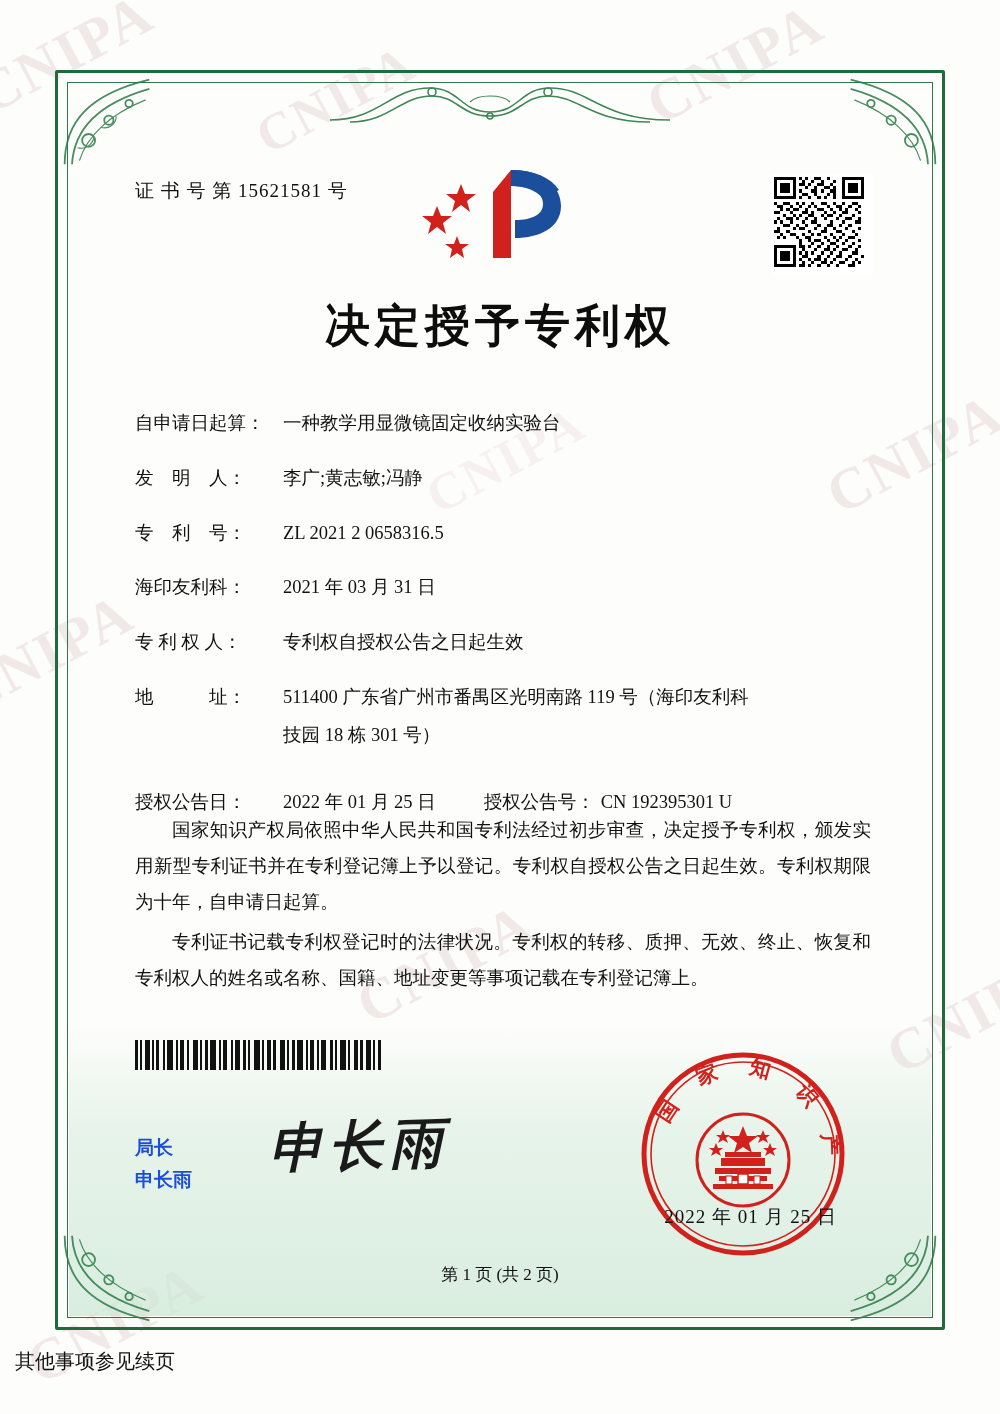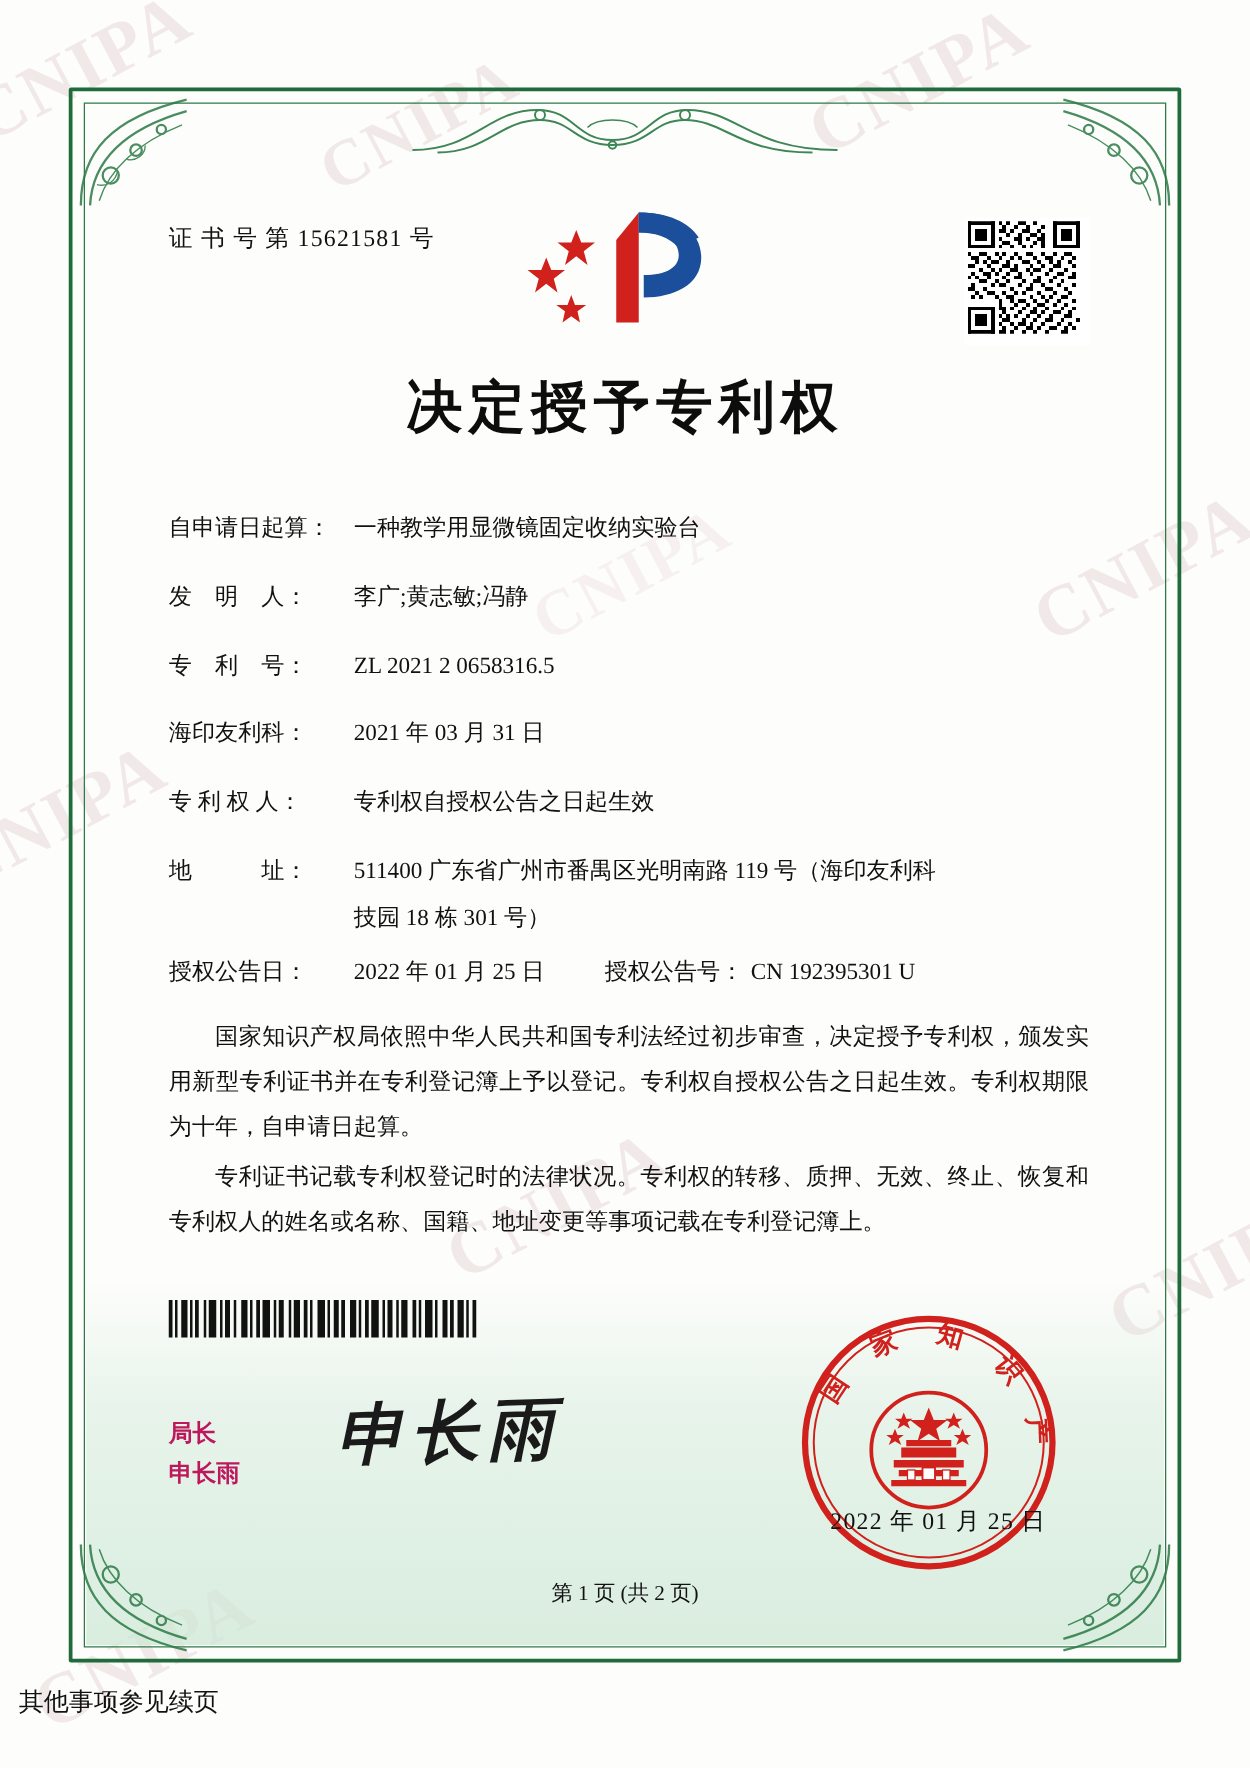--- a/index.html
+++ b/index.html
@@ -195,21 +195,21 @@
     background: #111;
     height: 100%;
   }
 
   
   .sig-block {
     position: absolute;
     left: 46px;
     top: 1032px;
     font-size: 19px;
-    color: #be185d;
+    color: #1d4ed8;
     line-height: 1.7;
     font-weight: bold;
   }
   .sig-hand {
     position: absolute;
     left: 180px;
     top: 1010px;
     font-size: 54px;
     color: #1a1a1a;
     font-family: "DejaVu Serif", serif;
@@ -596,21 +596,21 @@
 
       <div class="frow">
         <div class="flabel">专 利 权 人：</div>
         <div class="fvalue">专利权自授权公告之日起生效</div>
       </div>
 
       <div class="frow" style="margin-bottom:10px;">
         <div class="flabel">地　　　址：</div>
         <div class="fvalue">511400 广东省广州市番禺区光明南路 119 号（海印友利科</div>
       </div>
-      <div class="addr-2" style="margin-bottom:16px;">技园 18 栋 301 号）</div>
+      <div class="addr-2" style="margin-bottom:40px;">技园 18 栋 301 号）</div>
 
       <div class="frow two-col">
         <div class="flabel">授权公告日：</div>
         <div class="fvalue">2022 年 01 月 25 日</div>
         <div class="flabel2">授权公告号：</div>
         <div class="fvalue" style="margin-left:6px;">CN 192395301 U</div>
       </div>
     </div>
 
     <div class="paras">

